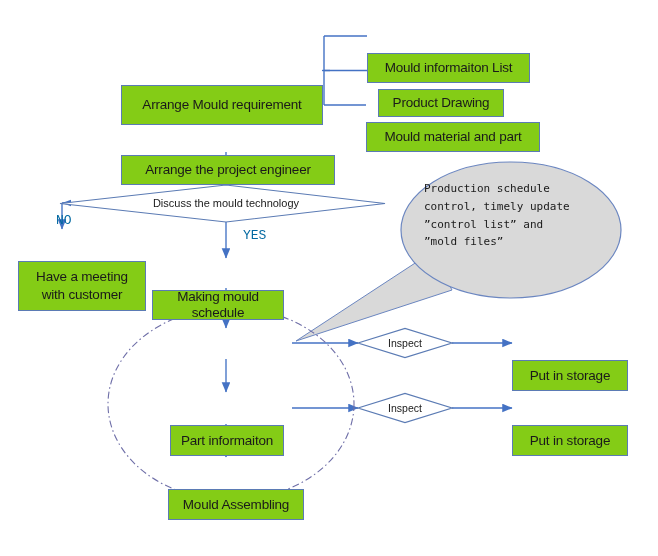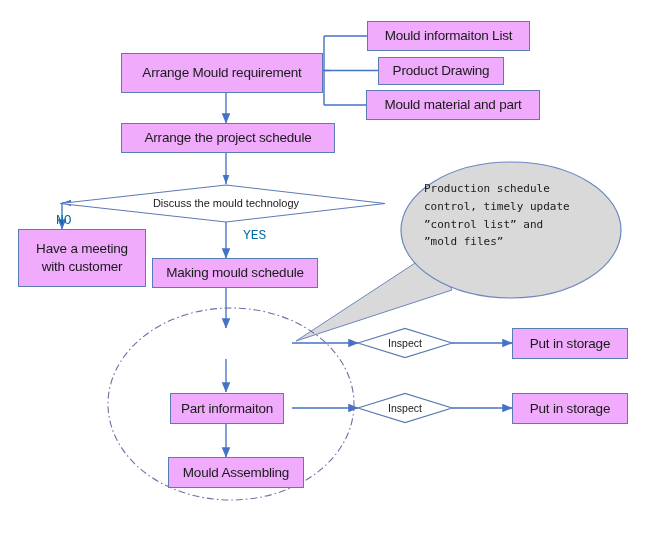--- a/index.html
+++ b/index.html
@@ -19,31 +19,32 @@
     position: absolute;
     left: 0;
     top: 0;
     width: 658px;
     height: 556px;
   }
   .node {
     position: absolute;
     box-sizing: border-box;
     border: 1px solid #5B7BB4;
-    background: #f0abfc;
+    background: #84cc16;
     color: #1a1a1a;
     display: flex;
     align-items: center;
     justify-content: center;
     text-align: center;
     font-family: "Liberation Sans", sans-serif;
     font-size: 13.5px;
     line-height: 1.18;
     letter-spacing: -0.2px;
     z-index: 5;
+    margin-top: 32px;
   }
   .node.two-line { line-height: 1.35; }
   .label-mono {
     position: absolute;
     font-family: Liberation Mono, monospace;
     font-size: 13px;
     color: #0369a1;
     z-index: 6;
     white-space: nowrap;
   }
@@ -128,26 +129,26 @@
   </svg>
 
   <div class="node" style="left:121px; top:53px; width:202px; height:40px;">Arrange Mould requirement</div>
 
   <div class="node" style="left:367px; top:21px; width:163px; height:30px;">Mould informaiton List</div>
 
   <div class="node" style="left:366px; top:90px; width:174px; height:30px;">Mould material and part</div>
 
   <div class="node" style="left:378px; top:57px; width:126px; height:28px;">Product Drawing</div>
 
-  <div class="node" style="left:121px; top:123px; width:214px; height:30px;">Arrange the project schedule</div>
+  <div class="node" style="left:121px; top:123px; width:214px; height:30px;">Arrange the project engineer</div>
 
-  <div class="node two-line" style="left:18px; top:229px; width:128px; height:58px; white-space:pre-line;">Have a meeting
+  <div class="node two-line" style="left:18px; top:229px; width:128px; height:50px; white-space:pre-line;">Have a meeting
 with customer</div>
 
-  <div class="node" style="left:152px; top:258px; width:166px; height:30px;">Making mould schedule</div>
+  <div class="node" style="left:152px; top:258px; width:132px; height:30px;">Making mould schedule</div>
 
 
   <div class="node" style="left:170px; top:393px; width:114px; height:31px;">Part informaiton</div>
 
   <div class="node" style="left:168px; top:457px; width:136px; height:31px;text-align:center;">Mould Assembling</div>
 
   <div class="node" style="left:512px; top:328px; width:116px; height:31px;">Put in storage</div>
 
   <div class="node" style="left:512px; top:393px; width:116px; height:31px;">Put in storage</div>
 

